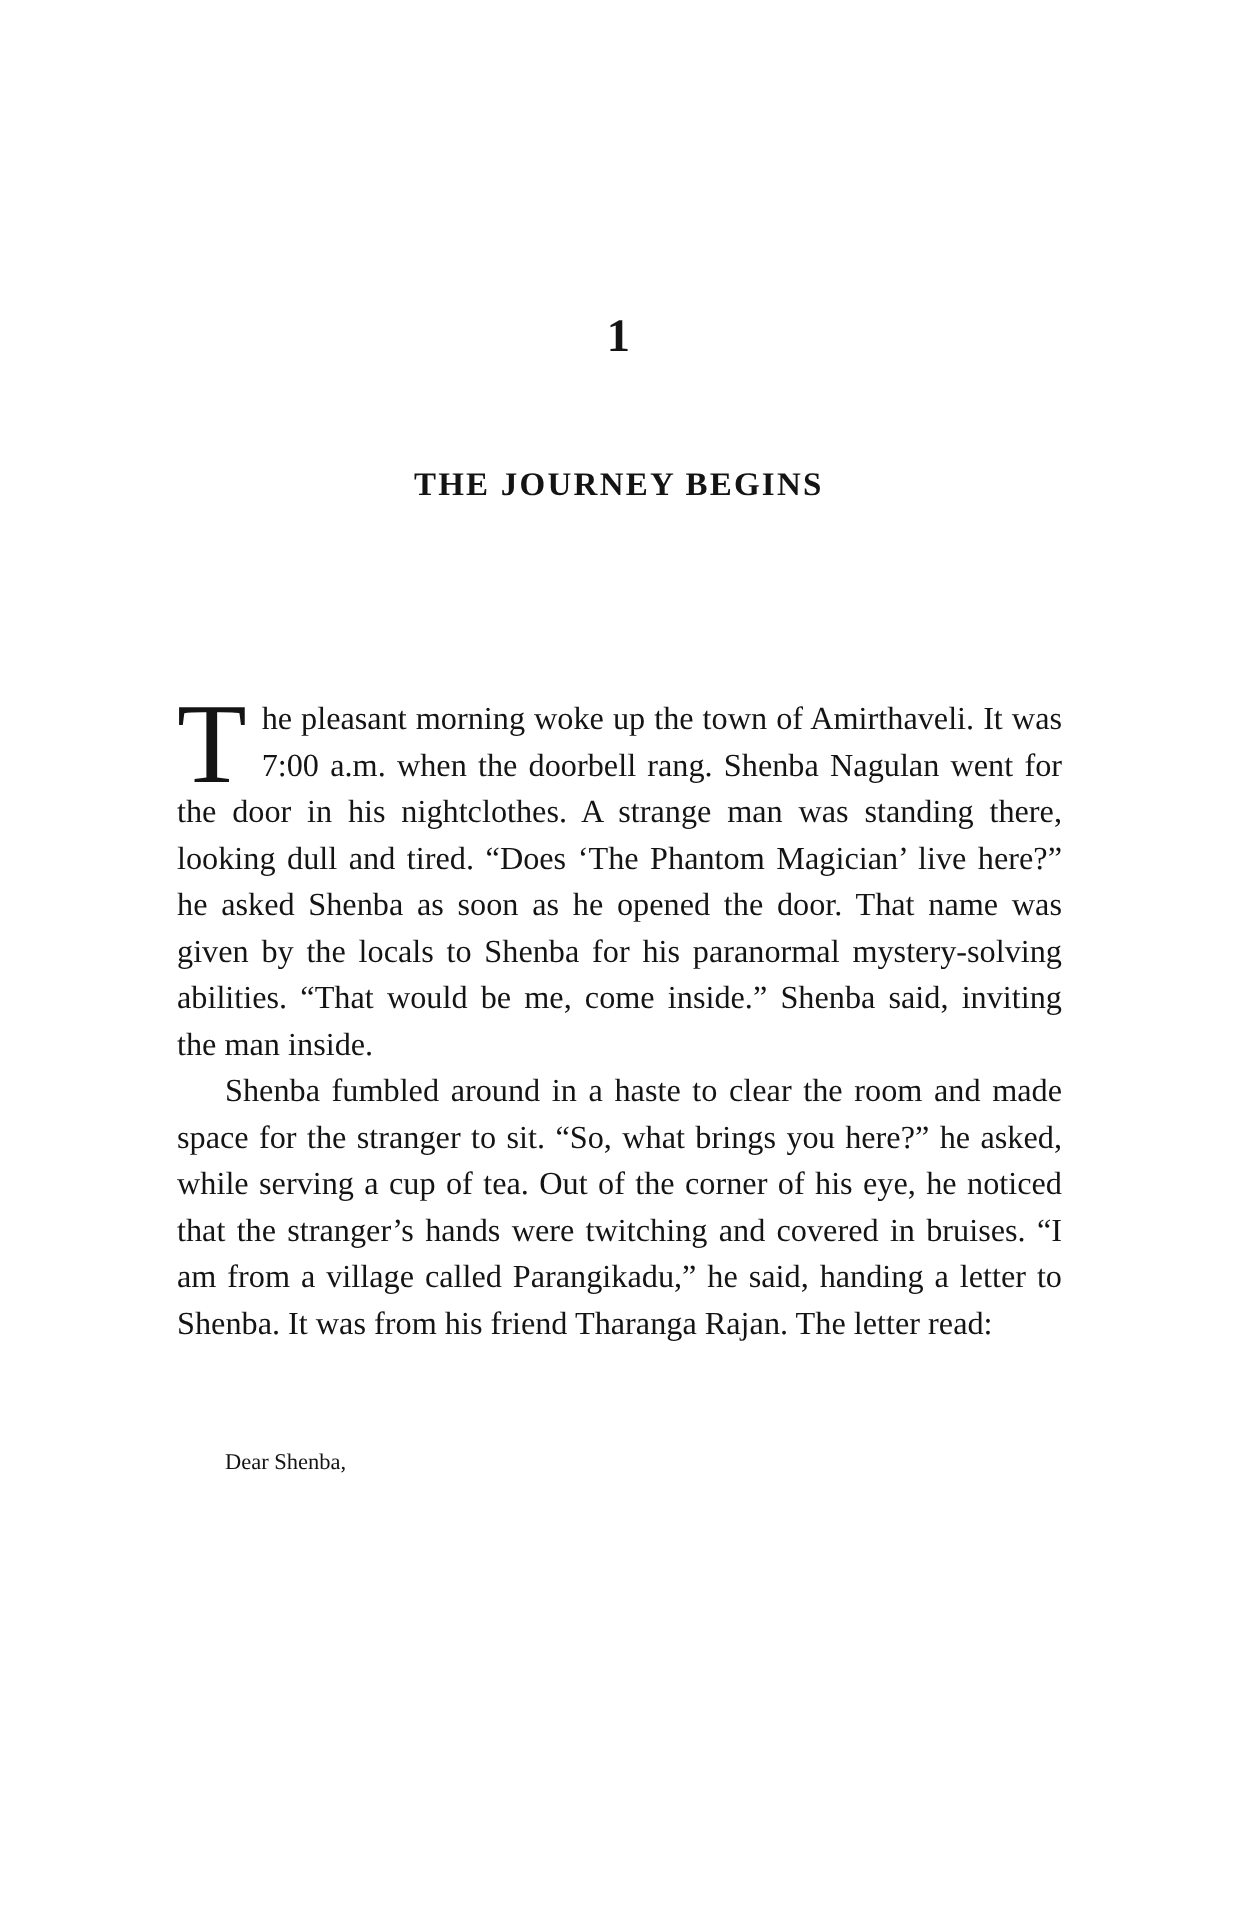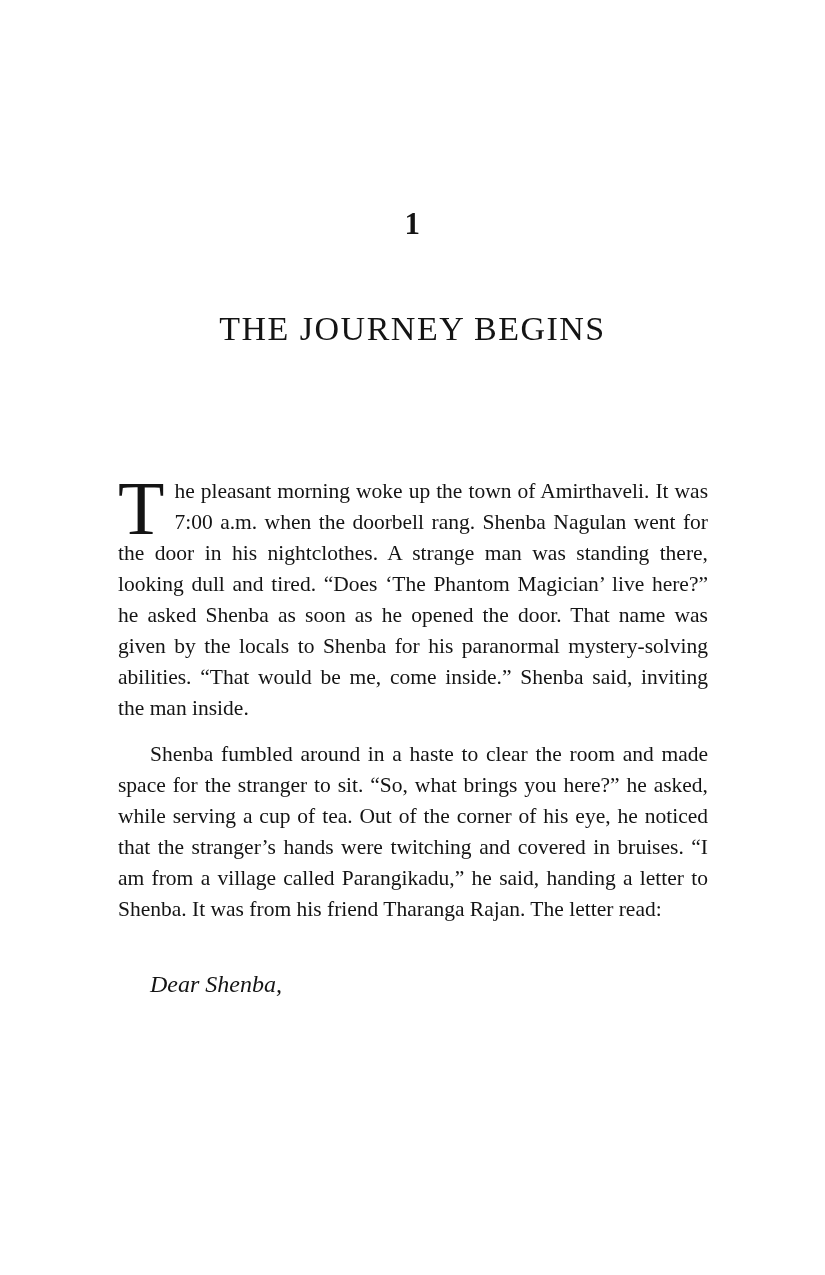--- a/index.html
+++ b/index.html
@@ -20,53 +20,52 @@
   .chapter-number {
     padding-top: 206px;
     text-align: center;
     font-size: 31px;
     font-weight: 600;
     letter-spacing: 0.5px;
   }
   .chapter-title {
     margin-top: 68px;
     text-align: center;
-    font-size: 34px;
-    font-weight: 400;
+    font-size: 22px;
+    font-weight: 700;
     letter-spacing: 1.5px;
   }
   .content {
     margin-left: 118px;
     width: 590px;
     margin-top: 128px;
     font-size: 21.5px;
     line-height: 31px;
     text-align: justify;
   }
   .para {
     margin: 0;
   }
   .para.indent {
     text-indent: 32px;
   }
   .para + .para {
-    margin-top: 15px;
+    margin-top: 0;
   }
   .drop-cap {
     float: left;
     font-size: 76px;
     line-height: 56px;
     padding-right: 10px;
     padding-top: 4px;
     font-weight: 500;
   }
   .letter {
-    margin-top: 42px;
-    font-style: italic;
-    font-size: 24px;
+    margin-top: 60px;
+    font-size: 15px;
     line-height: 34px;
   }
   .letter .para + .para {
     margin-top: 6px;
   }
 </style>
 </head>
 <body>
 
 <div class="page">

